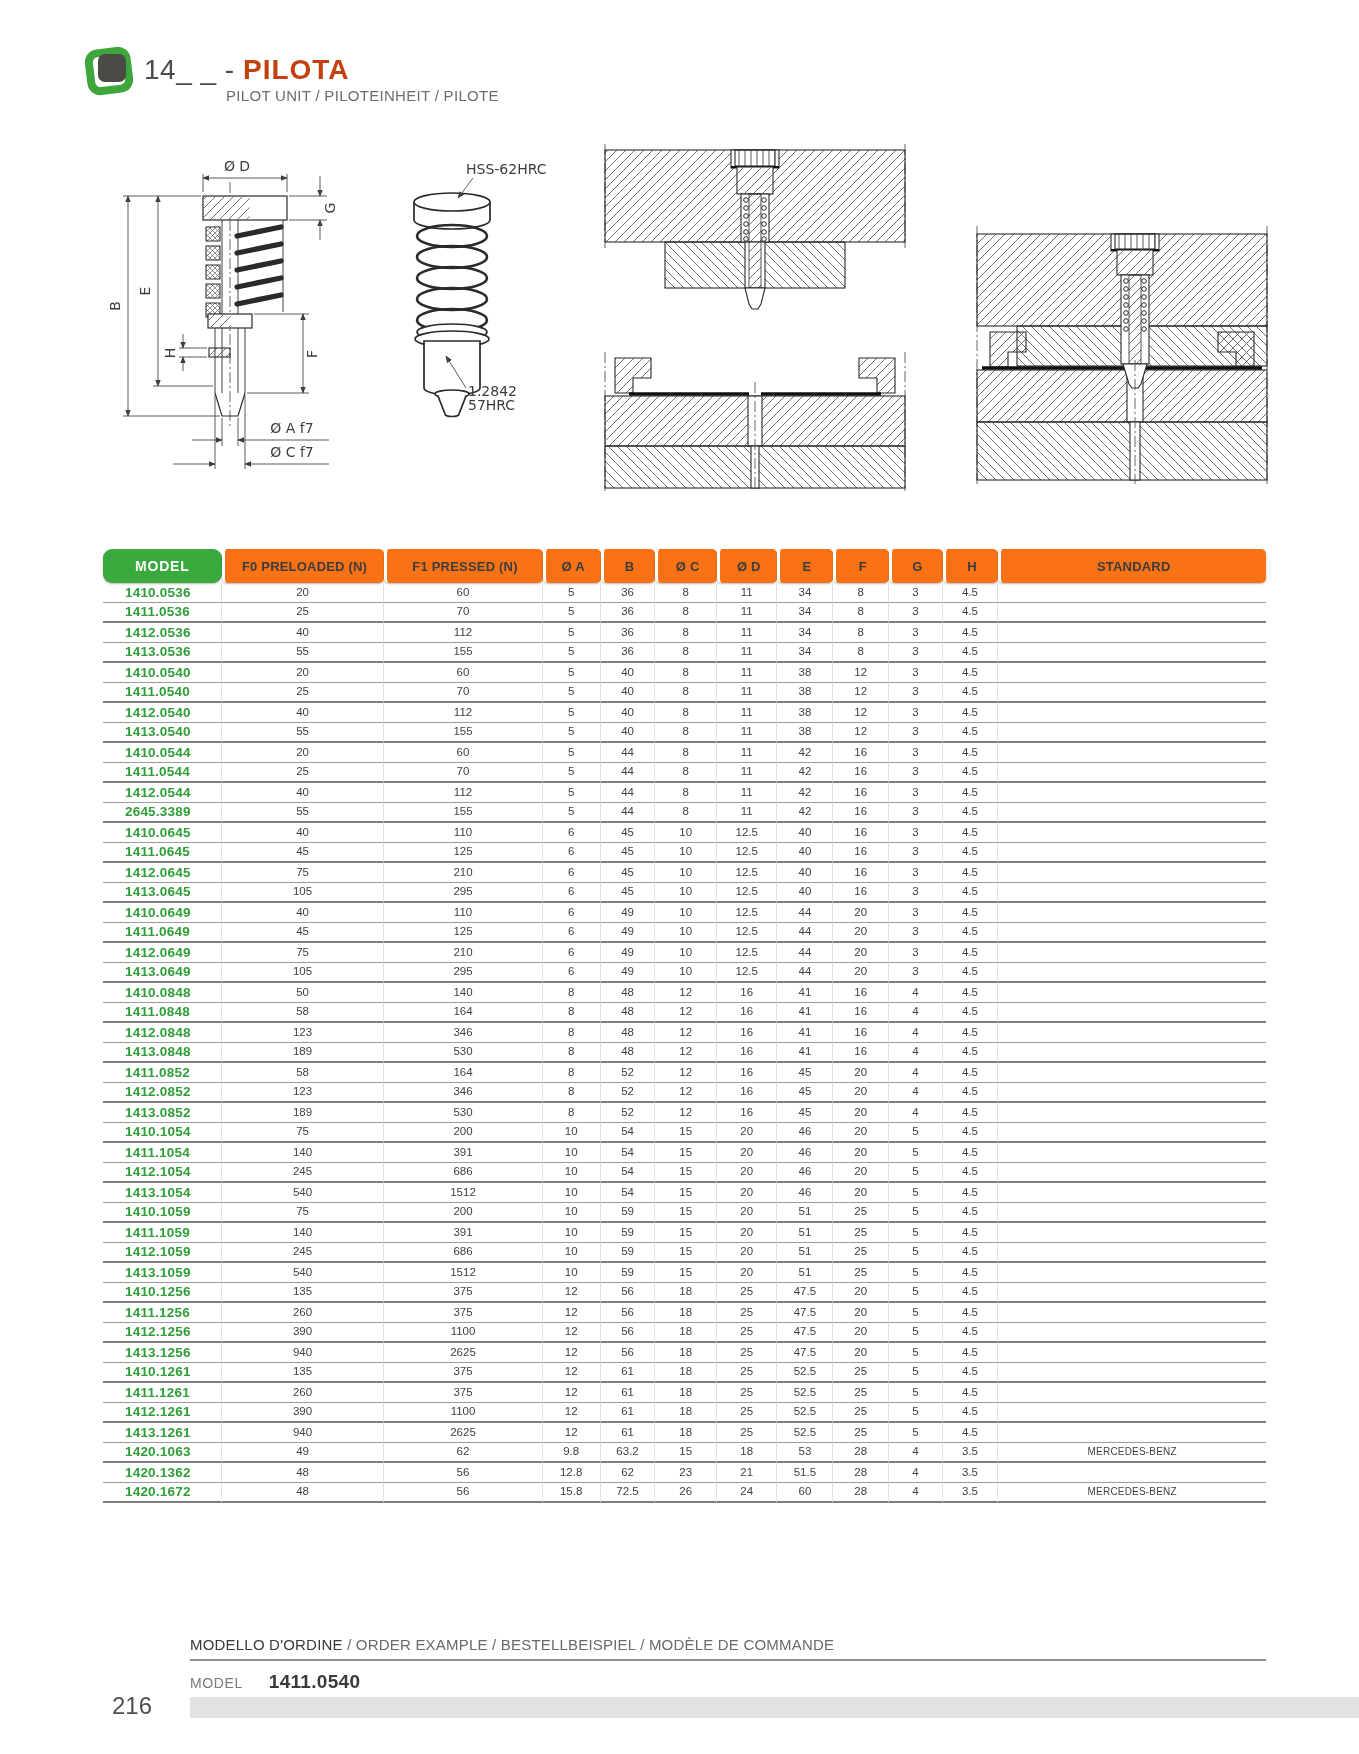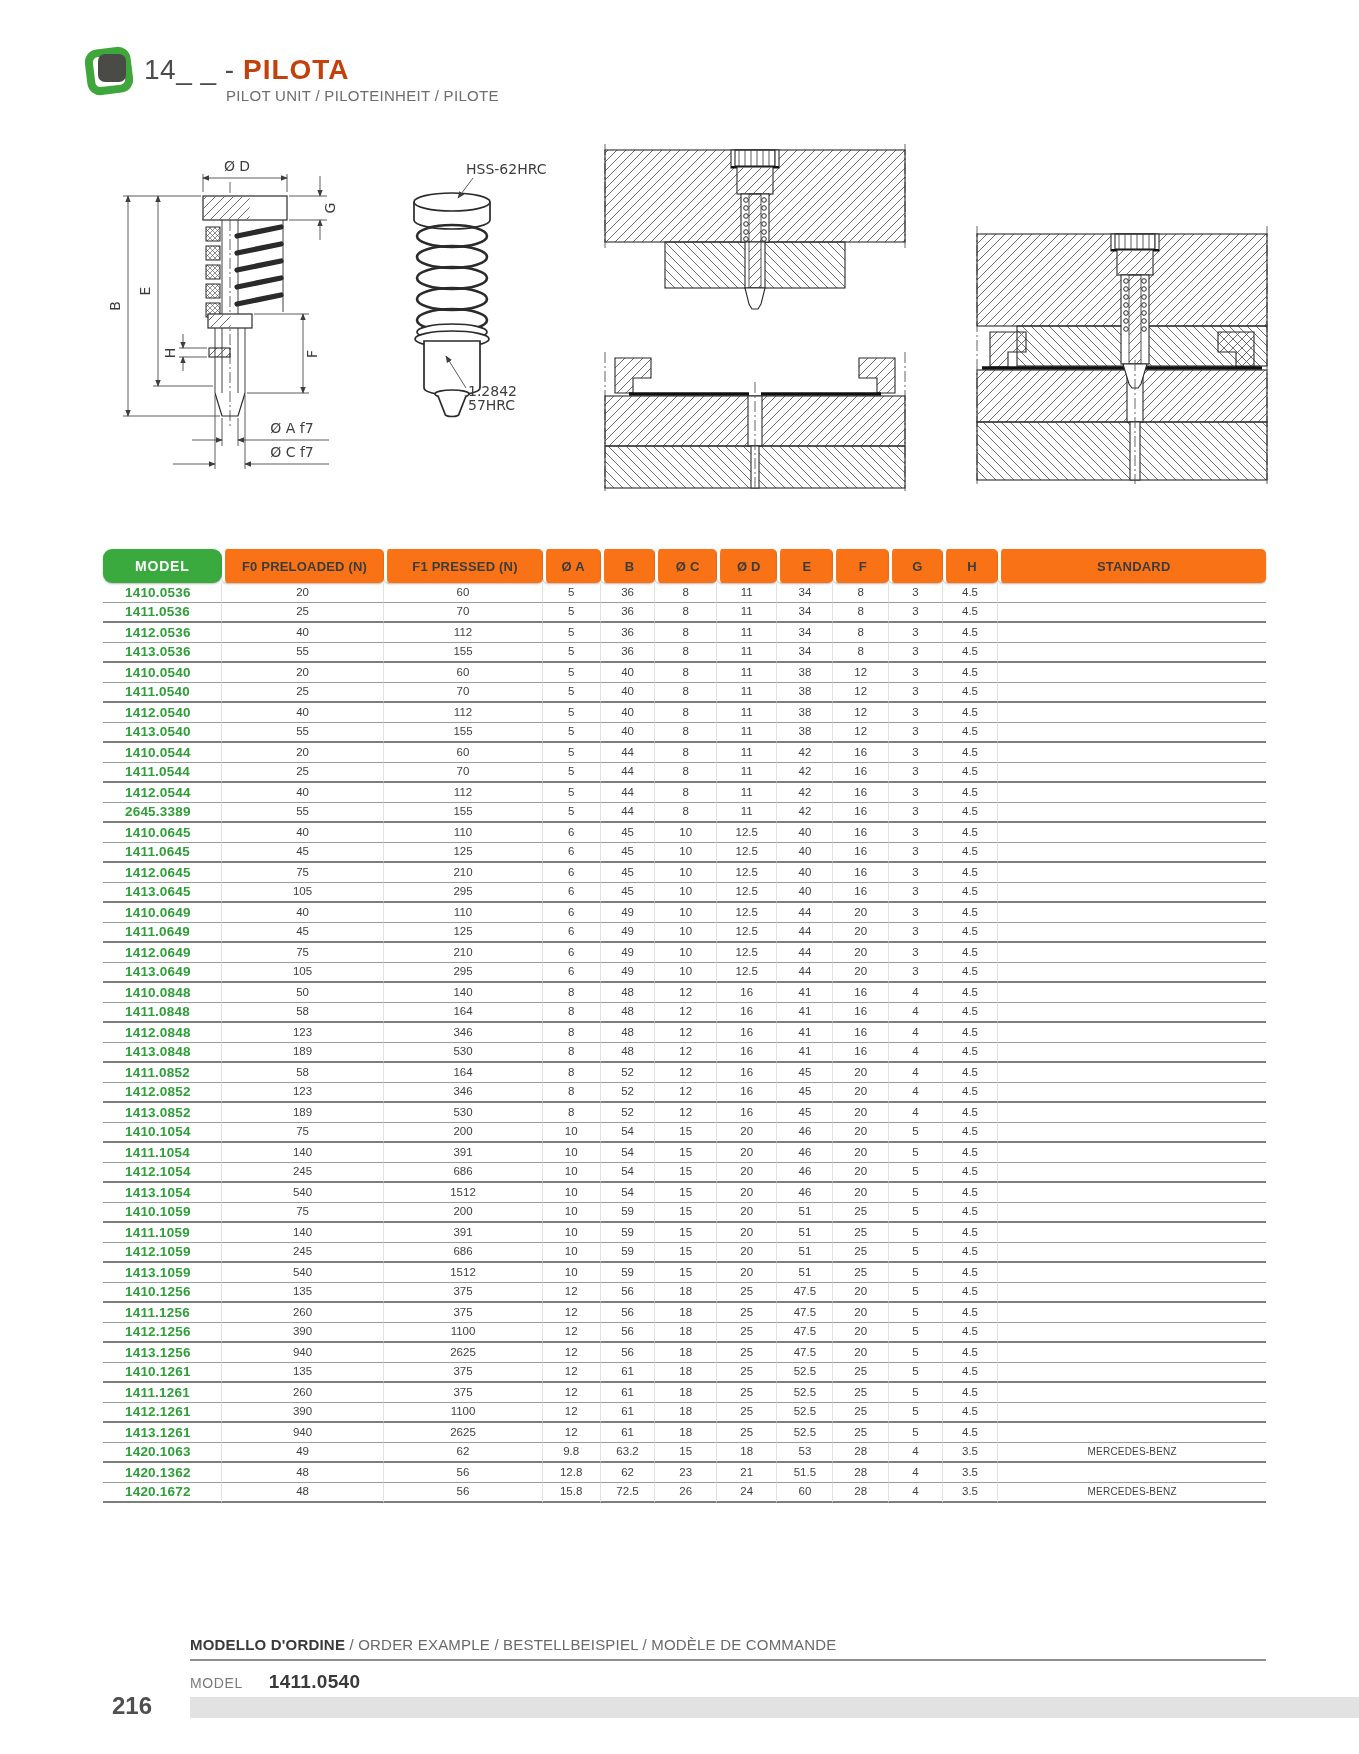--- a/index.html
+++ b/index.html
@@ -69,26 +69,26 @@
     text-align:left; padding-left:22px; color:#2f9e38; font-weight:bold;
     font-size:13.5px; letter-spacing:.2px;
   }
 
   
   .order-section { left:190px; top:1636px; width:1076px; }
   .order-heading {
     font-size:15px; color:#6a6a6a; padding-bottom:6px;
     border-bottom:2px solid #8f8f8f; letter-spacing:.2px;
   }
-  .order-heading .bold-part { color:#3a3a3a; font-weight:bold; }
+  .order-heading .bold-part { color:#3a3a3a; font-weight:normal; }
   .order-model-row { margin-top:10px; display:flex; align-items:baseline; gap:26px; }
   .model-label { font-size:14px; color:#7a7a7a; letter-spacing:.6px; }
   .model-value { font-size:19px; font-weight:bold; color:#3a3a3a; letter-spacing:.3px; }
   .page-footer-bar { left:190px; top:1697px; width:1169px; height:21px; background:#e2e2e2; }
-  .page-number { left:112px; top:1692px; font-size:24px; font-weight:bold; color:#4f4f4f; }
+  .page-number { left:112px; top:1692px; font-size:24px; font-weight:normal; color:#4f4f4f; }
 </style>
 </head>
 <body>
 
 <svg width="0" height="0" style="position:absolute" aria-hidden="true">
   <defs>
     <pattern id="h45" patternUnits="userSpaceOnUse" width="9" height="9">
       <path d="M0,9 L9,0" stroke="#4a4a4a" stroke-width=".8"></path>
     </pattern>
     <pattern id="h135" patternUnits="userSpaceOnUse" width="9" height="9">

